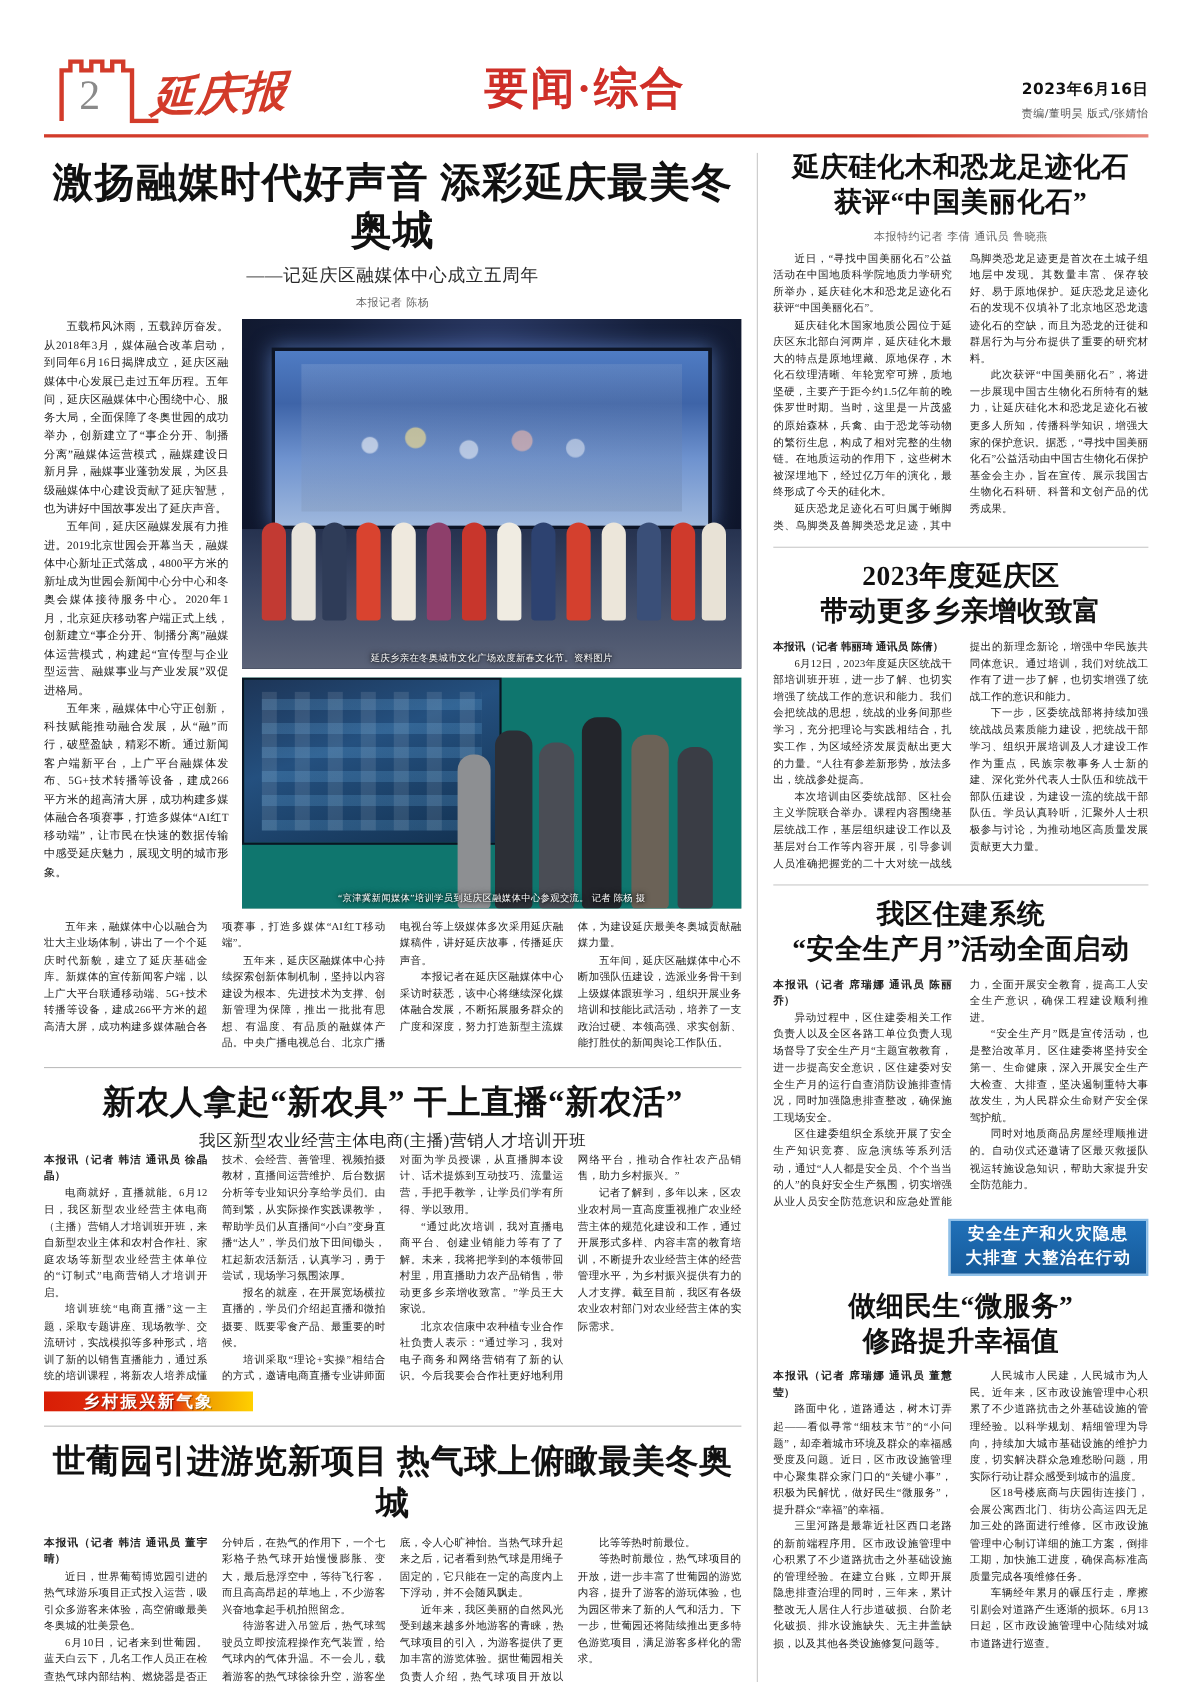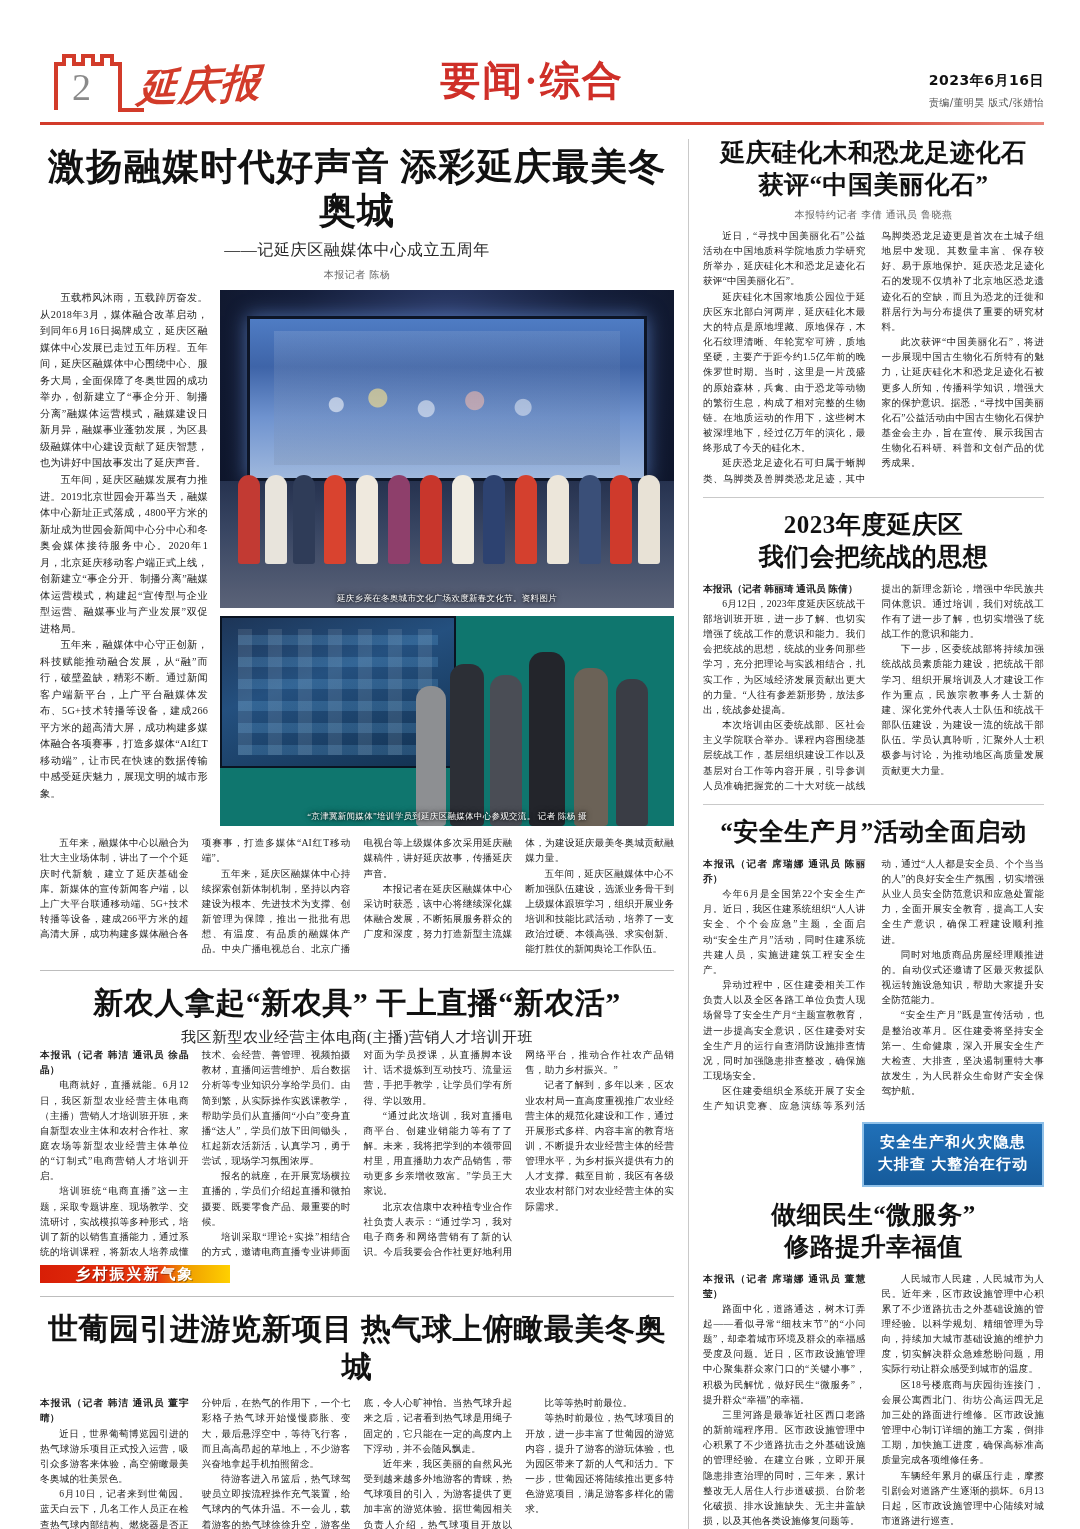--- a/index.html
+++ b/index.html
@@ -177,21 +177,21 @@
   
   .banner-red {
     width: 190px; height: 18px; margin: 6px 0 8px;
     background: linear-gradient(90deg,#d81e06 0%, #e8380f 62%, #f0a000 78%, #ffd000 100%);
     color:#fff; font-family:"Liberation Serif", serif; font-weight:900;
     font-size:15px; letter-spacing:2px;
     display:flex; align-items:center; justify-content:center;
     text-shadow: 1px 1px 0 rgba(0,0,0,.35);
   }
   .banner-blue {
-    width: 100%; height: 65px; margin: 8px 0 10px;
+    width: 100%; height: 52px; margin: 8px 0 10px;
     background: linear-gradient(180deg,#2070b8 0%, #165b9b 100%);
     border: 2px solid #8fc0e8;
     color:#fff; font-family:"Liberation Serif", serif; font-weight:900;
     font-size:15px; line-height:1.45; letter-spacing:1.2px;
     display:flex; flex-direction:column; align-items:center; justify-content:center;
   }
 
   .rule-h { height:1px; background:#c9c9c9; margin: 11px 0; }
   .rule-h2 { height:1px; background:#bdbdbd; margin: 13px 0; }
   .blk { margin-bottom: 2px; }
@@ -330,40 +330,40 @@
           <p>延庆硅化木国家地质公园位于延庆区东北部白河两岸，延庆硅化木最大的特点是原地埋藏、原地保存，木化石纹理清晰、年轮宽窄可辨，质地坚硬，主要产于距今约1.5亿年前的晚侏罗世时期。当时，这里是一片茂盛的原始森林，兵禽、由于恐龙等动物的繁衍生息，构成了相对完整的生物链。在地质运动的作用下，这些树木被深埋地下，经过亿万年的演化，最终形成了今天的硅化木。</p>
           <p>延庆恐龙足迹化石可归属于蜥脚类、鸟脚类及兽脚类恐龙足迹，其中鸟脚类恐龙足迹更是首次在土城子组地层中发现。其数量丰富、保存较好、易于原地保护。延庆恐龙足迹化石的发现不仅填补了北京地区恐龙遗迹化石的空缺，而且为恐龙的迁徙和群居行为与分布提供了重要的研究材料。</p>
           <p>此次获评“中国美丽化石”，将进一步展现中国古生物化石所特有的魅力，让延庆硅化木和恐龙足迹化石被更多人所知，传播科学知识，增强大家的保护意识。据悉，“寻找中国美丽化石”公益活动由中国古生物化石保护基金会主办，旨在宣传、展示我国古生物化石科研、科普和文创产品的优秀成果。</p>
         </div>
       </div>
 
       <div class="rule-h"></div>
 
       <div class="blk">
         <h2 class="head-2">2023年度延庆区</h2>
-        <h2 class="head-2">我们会把统战的思想</h2>
+        <h2 class="head-2">带动更多乡亲增收致富</h2>
         <div class="bodytext tight cols2" style="margin-top:8px;">
           <p class="lead"><b>本报讯（记者 韩丽琦 通讯员 陈倩）</b></p>
           <p>6月12日，2023年度延庆区统战干部培训班开班，进一步了解、也切实增强了统战工作的意识和能力。我们会把统战的思想，统战的业务间那些学习，充分把理论与实践相结合，扎实工作，为区域经济发展贡献出更大的力量。“人往有参差新形势，放法多出，统战参处提高。</p>
           <p>本次培训由区委统战部、区社会主义学院联合举办。课程内容围绕基层统战工作，基层组织建设工作以及基层对台工作等内容开展，引导参训人员准确把握党的二十大对统一战线提出的新理念新论，增强中华民族共同体意识。通过培训，我们对统战工作有了进一步了解，也切实增强了统战工作的意识和能力。</p>
           <p>下一步，区委统战部将持续加强统战战员素质能力建设，把统战干部学习、组织开展培训及人才建设工作作为重点，民族宗教事务人士新的建、深化党外代表人士队伍和统战干部队伍建设，为建设一流的统战干部队伍。学员认真聆听，汇聚外人士积极参与讨论，为推动地区高质量发展贡献更大力量。</p>
         </div>
       </div>
 
       <div class="rule-h"></div>
 
       <div class="blk">
+        <h2 class="head-2">我区住建系统</h2>
         <h2 class="head-2">“安全生产月”活动全面启动</h2>
         <div class="bodytext tight cols2" style="margin-top:8px;">
           <p class="lead"><b>本报讯（记者 席瑞娜 通讯员 陈丽乔）</b></p>
-          <p>今年6月是全国第22个安全生产月。近日，我区住建系统组织“人人讲安全、个个会应急”主题，全面启动“安全生产月”活动，同时住建系统共建人员，实施进建筑工程安全生产。</p>
           <p>异动过程中，区住建委相关工作负责人以及全区各路工单位负责人现场督导了安全生产月“主题宣教教育，进一步提高安全意识，区住建委对安全生产月的运行自查消防设施排查情况，同时加强隐患排查整改，确保施工现场安全。</p>
           <p>区住建委组织全系统开展了安全生产知识竞赛、应急演练等系列活动，通过“人人都是安全员、个个当当的人”的良好安全生产氛围，切实增强从业人员安全防范意识和应急处置能力，全面开展安全教育，提高工人安全生产意识，确保工程建设顺利推进。</p>
+          <p>“安全生产月”既是宣传活动，也是整治改革月。区住建委将坚持安全第一、生命健康，深入开展安全生产大检查、大排查，坚决遏制重特大事故发生，为人民群众生命财产安全保驾护航。</p>
           <p>同时对地质商品房屋经理顺推进的。自动仪式还邀请了区最灭救援队视运转施设急知识，帮助大家提升安全防范能力。</p>
-          <p>“安全生产月”既是宣传活动，也是整治改革月。区住建委将坚持安全第一、生命健康，深入开展安全生产大检查、大排查，坚决遏制重特大事故发生，为人民群众生命财产安全保驾护航。</p>
         </div>
         <div style="display:flex; justify-content:flex-end;">
           <div class="banner-blue" style="width:182px;">
             <span>安全生产和火灾隐患</span>
             <span>大排查 大整治在行动</span>
           </div>
         </div>
       </div>
 
       <div class="blk">

